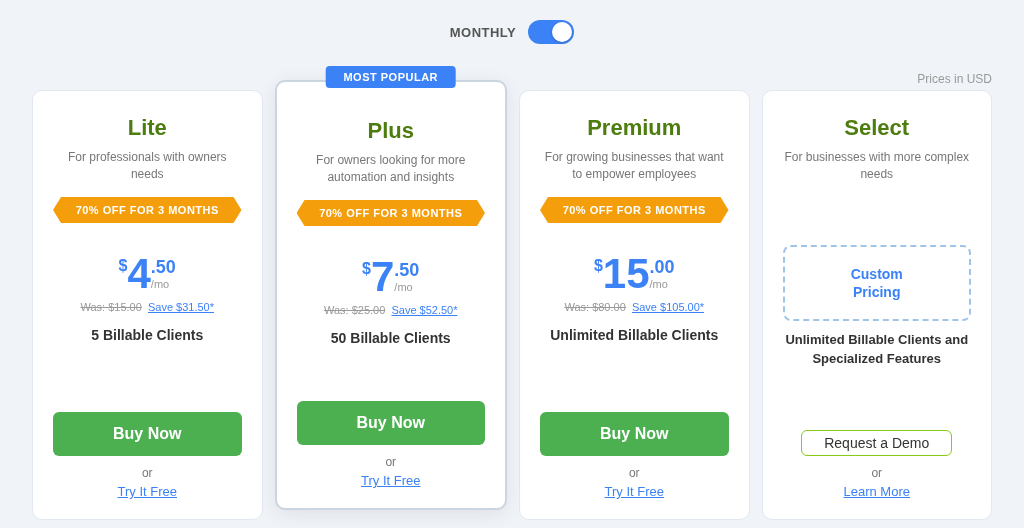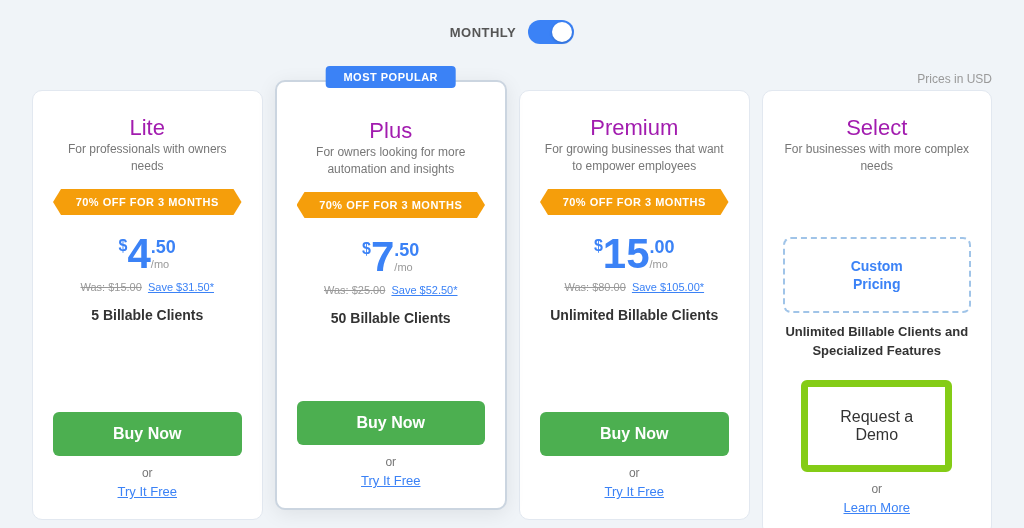--- a/index.html
+++ b/index.html
@@ -114,22 +114,23 @@
       font-weight: 700;
       letter-spacing: 0.5px;
       padding: 5px 18px;
       border-radius: 4px;
       white-space: nowrap;
     }
 
     
     .plan-name {
       font-size: 22px;
-      font-weight: 400;
-      color: #a21caf;
+      font-weight: 700;
+      color: #4d7c0f;
+      margin-bottom: 8px;
     }
 
     .plan-desc {
       font-size: 12px;
       color: #777;
       line-height: 1.4;
       margin-bottom: 14px;
       min-height: 34px;
     }
 
@@ -137,21 +138,21 @@
     .discount-banner {
       background: #f59e0b;
       color: white;
       font-size: 11px;
       font-weight: 700;
       letter-spacing: 0.5px;
       padding: 7px 20px;
       clip-path: polygon(8px 0%, calc(100% - 8px) 0%, 100% 50%, calc(100% - 8px) 100%, 8px 100%, 0% 50%);
       width: 100%;
       text-align: center;
-      margin-bottom: 18px;
+      margin-bottom: 30px;
     }
 
     
     .price-block {
       margin-bottom: 6px;
       display: flex;
       align-items: flex-start;
       justify-content: center;
     }
     .price-dollar {
@@ -238,24 +239,24 @@
       font-weight: 700;
       width: 100%;
       cursor: pointer;
       margin-bottom: 10px;
     }
 
     
     .demo-btn {
       background: white;
       color: #333;
-      border: 7px solid #84cc16;
+      border: 1px solid #84cc16;
       border-radius: 6px;
-      padding: 21px 20px;
-      font-size: 16px;
+      padding: 4px 20px;
+      font-size: 14px;
       font-weight: 500;
       cursor: pointer;
       margin-bottom: 10px;
       width: 80%;
     }
 
     .or-text {
       font-size: 12px;
       color: #777;
       margin-bottom: 4px;

